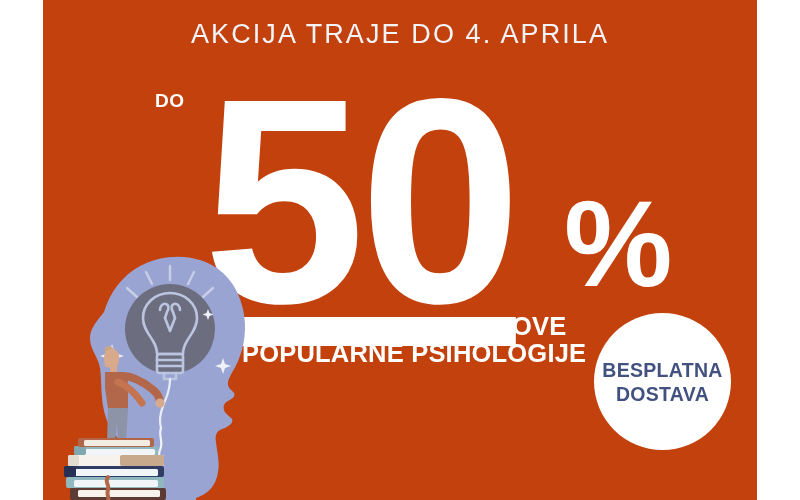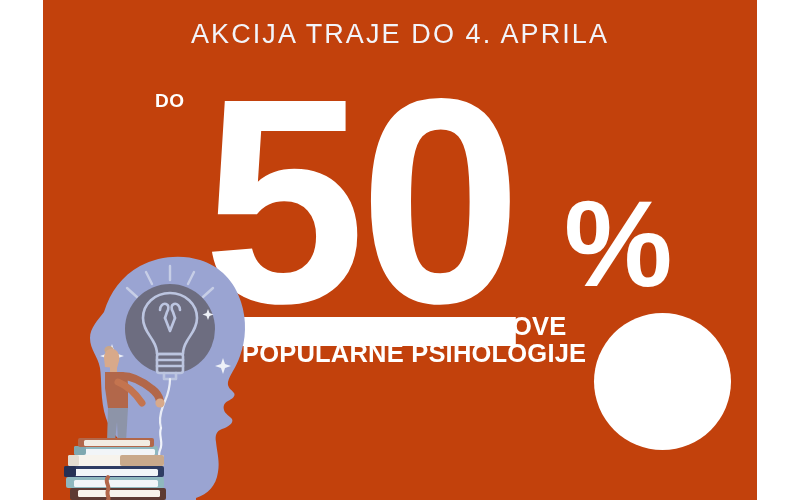--- a/index.html
+++ b/index.html
@@ -141,20 +141,22 @@
       <span id="fifty">50</span>
       <span id="percent">%</span>
     </div>
 
     <div id="subtitle">
       <div>NA ODABRANE NASLOVE</div>
       <div>POPULARNE PSIHOLOGIJE</div>
     </div>
 
     <div id="badge">
+      <span class="badge-line">BESPLATNA</span>
+      <span class="badge-line">DOSTAVA</span>
     </div>
 
     <div id="illustration">
       <svg width="220" height="254" viewBox="0 0 220 254" xmlns="http://www.w3.org/2000/svg">
 
         <g>
           <path d="M96 254
                    L96 236
                    L88 236
                    L88 206

